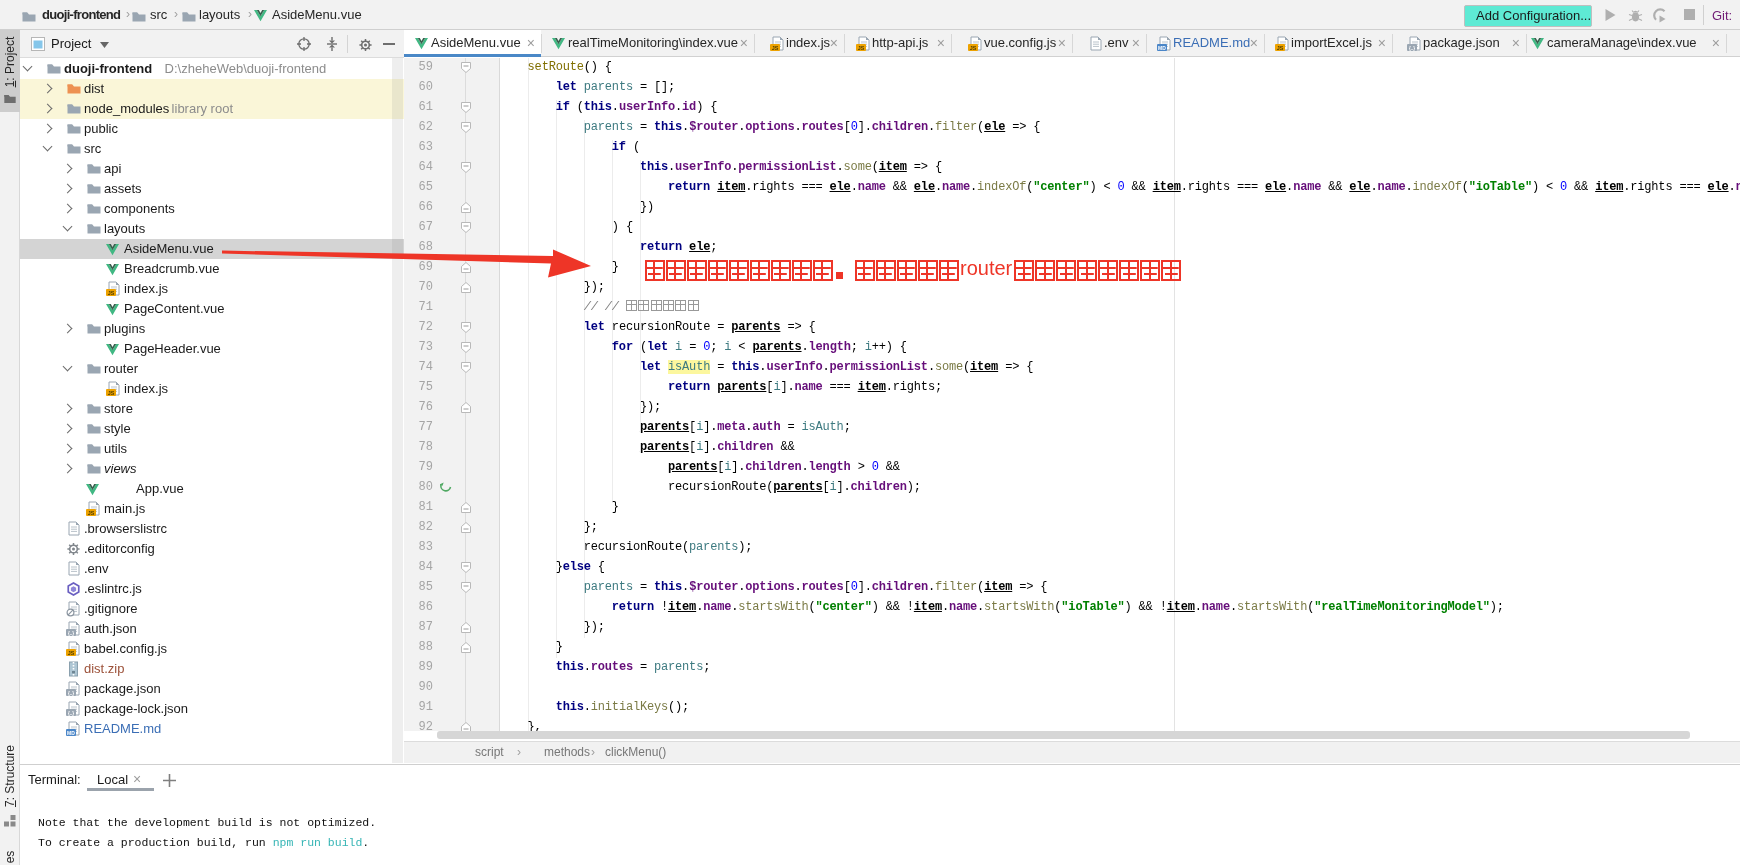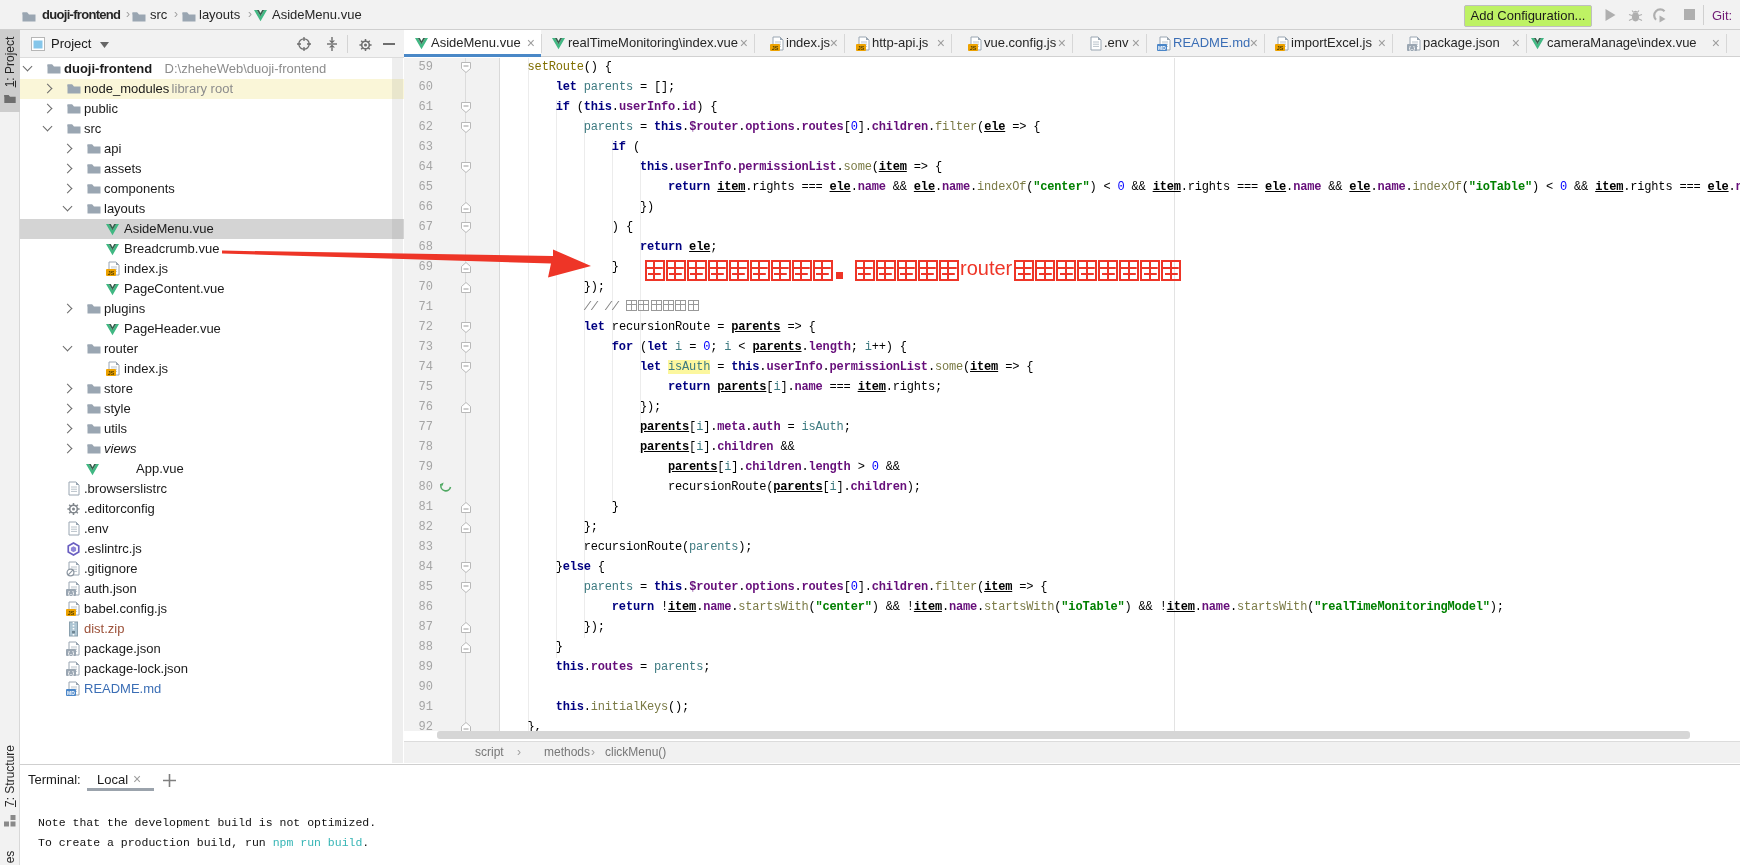--- a/index.html
+++ b/index.html
@@ -67,21 +67,21 @@
       <path d="M1.5 3.5h4.6l1.8 2h6.6v7H1.5z" fill="#9aa6b2"></path>
       <path d="M1.5 3.5h4.6l1.8 2H1.5z" fill="#9aa6b2"></path>
     </svg>
 <span class="abs crumb" style="left:199px;top:0">layouts</span>
 <span class="abs sep" style="left:241px;top:0;line-height:29px">›</span>
 <svg class="ic" style="left:254px;top:9px" width="13" height="13" viewBox="0 0 14 13">
       <path d="M0 .5h3l4 6.8L11 .5h3L7 12.7z" fill="#41b883"></path>
       <path d="M3 .5h2.2L7 3.7 8.8.5H11L7 7.3z" fill="#39624f"></path>
     </svg>
 <span class="abs crumb" style="left:272px;top:0">AsideMenu.vue</span>
-<div class="abs" style="left:1464px;top:5px;width:128px;height:22px;background:#bef264;border:1px solid #bfbfbf;border-radius:2px;font-size:13px;color:#1a1a1a;text-align:center;line-height:20px">Add Configuration...</div>
+<div class="abs" style="left:1464px;top:5px;width:128px;height:22px;background:#5eead4;border:1px solid #bfbfbf;border-radius:2px;font-size:13px;color:#1a1a1a;text-align:right;line-height:20px">Add Configuration...</div>
 <svg class="abs" style="left:1604px;top:9px" width="12" height="12" viewBox="0 0 12 12">
       <path d="M1.5 0l10 6-10 6z" fill="#afafaf"></path>
     </svg>
 <svg class="abs" style="left:1628px;top:8px" width="15" height="15" viewBox="0 0 15 15">
       <ellipse cx="7.5" cy="9" rx="3.6" ry="4.4" fill="#afafaf"></ellipse>
       <path d="M5.2 4.5a2.4 2.4 0 014.6 0z" fill="#afafaf"></path>
       <path d="M7.5 5v8M1 6.5l3 1M14 6.5l-3 1M1 12.5l3-1.4M14 12.5l-3-1.4M4 2.5l1.6 1.8M11 2.5L9.4 4.3" stroke="#afafaf" stroke-width="1.1" fill="none"></path>
     </svg>
 <svg class="abs" style="left:1653px;top:8px" width="15" height="15" viewBox="0 0 15 15">
       <path d="M11.5 3.2A5.5 5.5 0 103 11.8" stroke="#afafaf" stroke-width="2.2" fill="none"></path>
@@ -141,20 +141,28 @@
 <svg class="ic" style="left:26px;top:2px" width="16" height="16" viewBox="0 0 16 16">
         <path d="M1.5 3.5h4.6l1.8 2h6.6v7H1.5z" fill="#9aa6b2"></path>
         <path d="M1.5 3.5h4.6l1.8 2H1.5z" fill="#9aa6b2"></path>
       </svg>
 <span class="lb" style="left:44px;font-weight:bold;">duoji-frontend</span>
 <span class="lb grey" style="left:141px;white-space:pre"> D:\zheheWeb\duoji-frontend</span>
 </div>
 <div class="row" style="position:relative;background:#faf6d8;">
 <span class="chev cc" style="left:24px"></span>
 <svg class="ic" style="left:46px;top:2px" width="16" height="16" viewBox="0 0 16 16">
+        <path d="M1.5 3.5h4.6l1.8 2h6.6v7H1.5z" fill="#ed9152"></path>
+        <path d="M1.5 3.5h4.6l1.8 2H1.5z" fill="#ed9152"></path>
+      </svg>
+<span class="lb" style="left:64px;">dist</span>
+</div>
+<div class="row" style="position:relative;background:#faf6d8;">
+<span class="chev cc" style="left:24px"></span>
+<svg class="ic" style="left:46px;top:2px" width="16" height="16" viewBox="0 0 16 16">
         <path d="M1.5 3.5h4.6l1.8 2h6.6v7H1.5z" fill="#9aa6b2"></path>
         <path d="M1.5 3.5h4.6l1.8 2H1.5z" fill="#9aa6b2"></path>
       </svg>
 <span class="lb" style="left:64px;">node_modules</span>
 <span class="lb grey" style="left:148px;white-space:pre"> library root</span>
 </div>
 <div class="row" style="position:relative;">
 <span class="chev cc" style="left:24px"></span>
 <svg class="ic" style="left:46px;top:2px" width="16" height="16" viewBox="0 0 16 16">
         <path d="M1.5 3.5h4.6l1.8 2h6.6v7H1.5z" fill="#9aa6b2"></path>
@@ -297,20 +305,30 @@
         <path d="M1.5 3.5h4.6l1.8 2H1.5z" fill="#9aa6b2"></path>
       </svg>
 <span class="lb" style="left:84px;">views</span>
 </div>
 <div class="row" style="position:relative;">
 <svg class="ic" style="left:66px;top:4px" width="13" height="13" viewBox="0 0 14 13">
         <path d="M0 .5h3l4 6.8L11 .5h3L7 12.7z" fill="#41b883"></path>
         <path d="M3 .5h2.2L7 3.7 8.8.5H11L7 7.3z" fill="#39624f"></path>
       </svg>
 <span class="lb" style="left:84px;margin-left:32px;">App.vue</span>
+</div>
+<div class="row" style="position:relative;">
+<svg class="ic" style="left:66px;top:2px" width="15" height="16" viewBox="0 0 15 16">
+        <path d="M3 1h7l3 3v10H3z" fill="#fff" stroke="#9aa6b2"></path>
+        <path d="M10 1l3 3h-3z" fill="#9aa6b2"></path>
+        <path d="M5 6h6M5 8.2h6M5 10.4h6" stroke="#b9c2ca" stroke-width="1"></path>
+        <rect x="0" y="8" width="10" height="7" rx="1" fill="#eda200"></rect>
+        <text x="5" y="13.6" font-size="5.4" font-weight="bold" font-family="Liberation Sans" text-anchor="middle" fill="#4c3c00">JS</text>
+      </svg>
+<span class="lb" style="left:84px;">main.js</span>
 </div>
 <div class="row" style="position:relative;">
 <svg class="ic" style="left:46px;top:2px" width="15" height="16" viewBox="0 0 15 16">
         <path d="M3 1h7l3 3v10H3z" fill="#fff" stroke="#9aa6b2"></path>
         <path d="M10 1l3 3h-3z" fill="#9aa6b2"></path>
         <path d="M5 6h6M5 8.2h6M5 10.4h6" stroke="#b9c2ca" stroke-width="1"></path>
       </svg>
 <span class="lb" style="left:64px;">.browserslistrc</span>
 </div>
 <div class="row" style="position:relative;">

